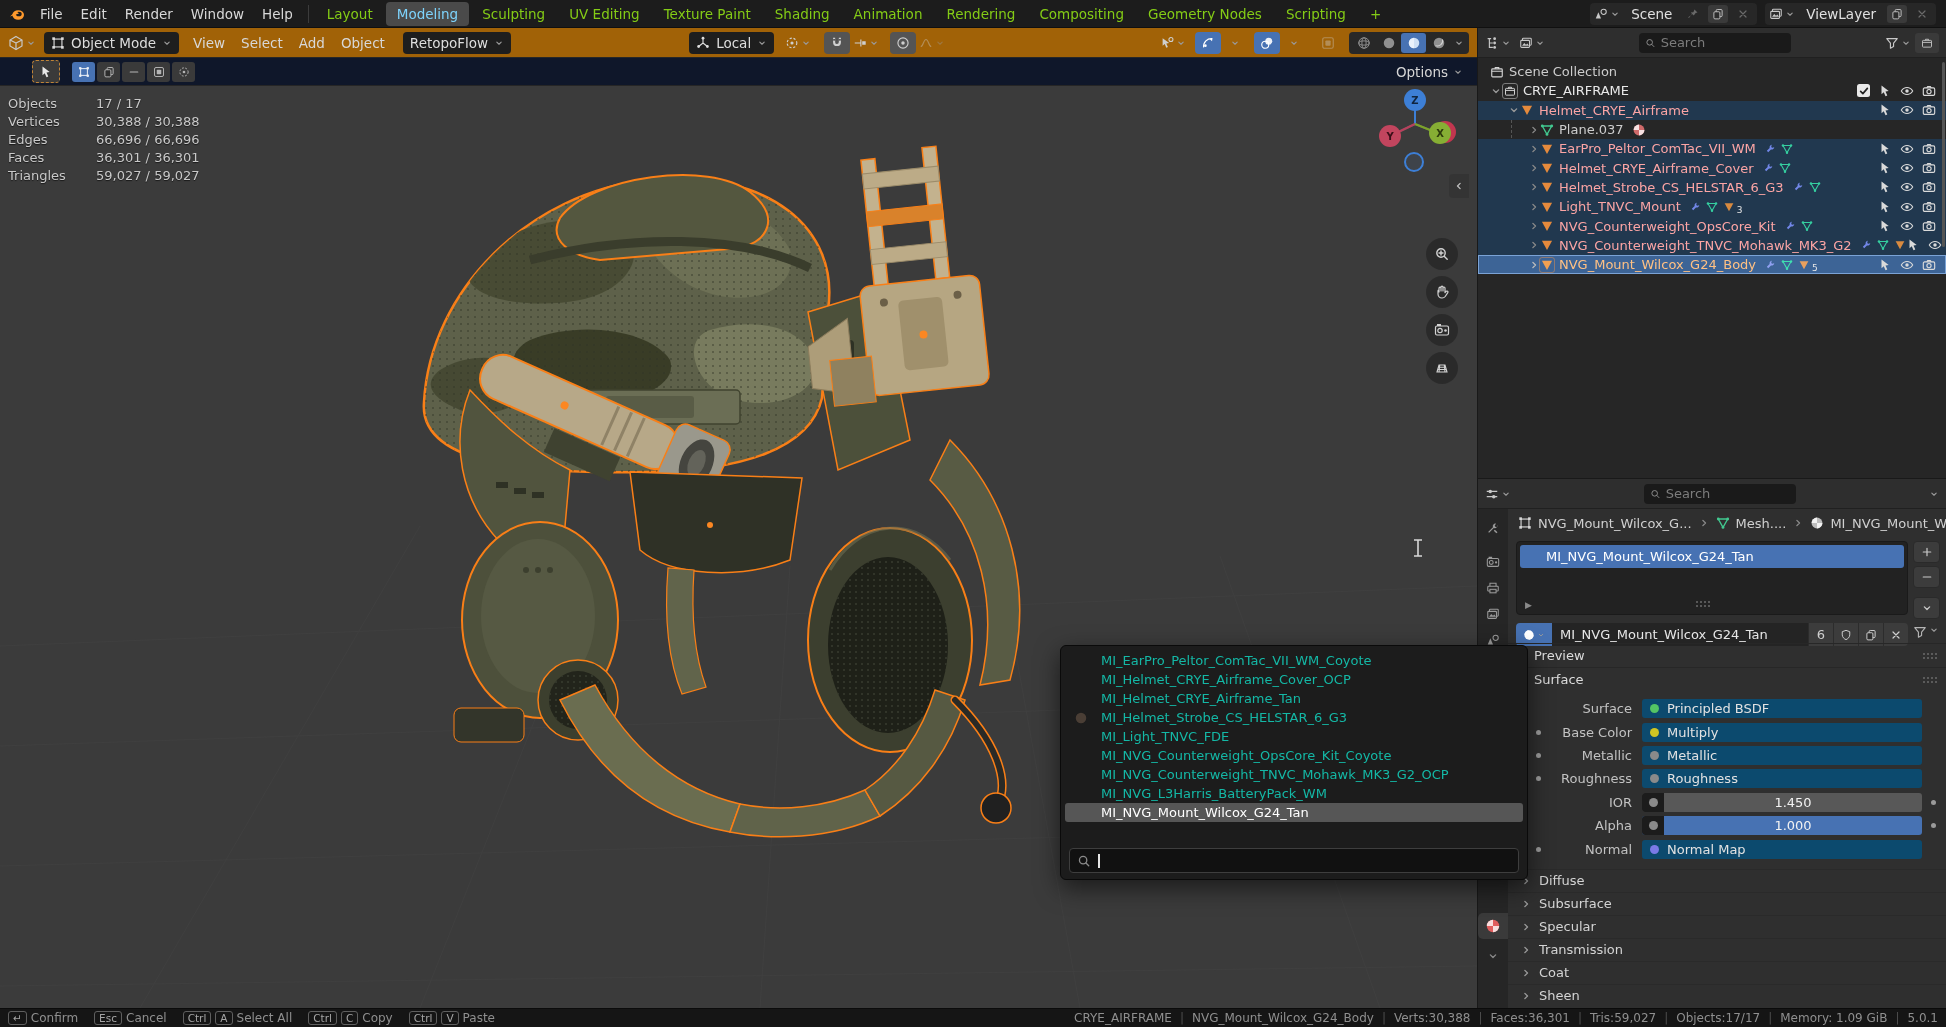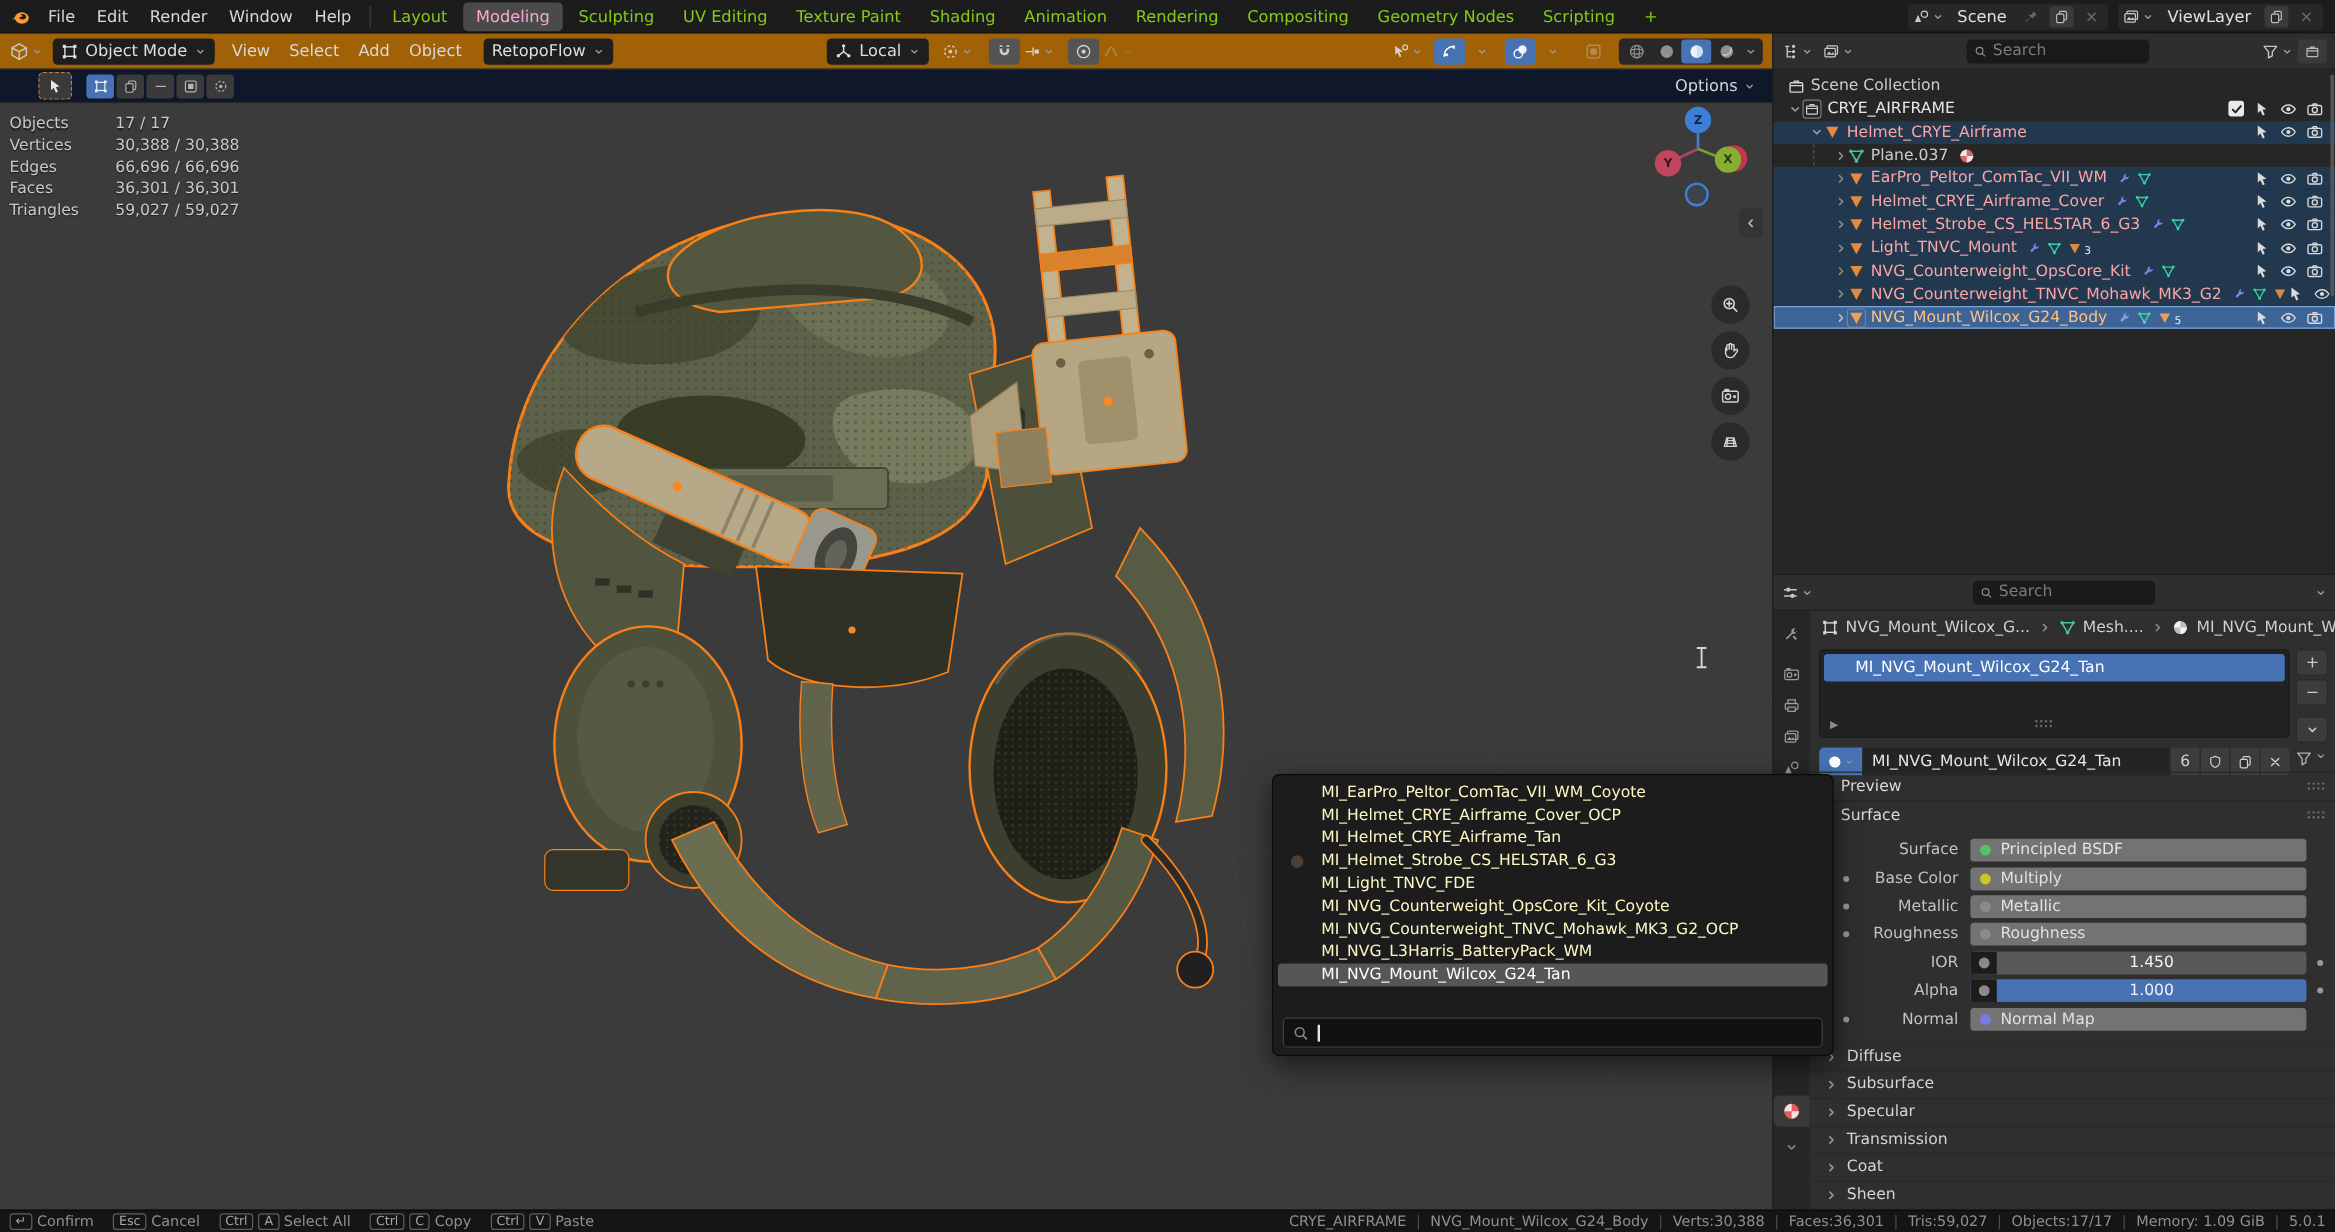--- a/index.html
+++ b/index.html
@@ -13,21 +13,21 @@
   .ic12 { width:12px; height:12px; display:block; }
   .ic16 { width:16px; height:16px; display:block; }
   .chev { width:10px; height:10px; display:block; color:#9a9a9a; }
 
   
   #topbar { left:0; top:0; width:1946px; height:28px; background:#1c1c1c; display:flex;
             align-items:center; border-bottom:1px solid #101010; }
   .tmenu { padding:0 9px; height:28px; display:flex; align-items:center; color:#d8d8d8; }
   .wtab { padding:0 11px; height:24px; margin:0 1px; display:flex; align-items:center;
           border-radius:4px; color:#84cc16; }
-  .wtab.active { background:#4a4a4a; color:#f9a8d4; }
+  .wtab.active { background:#4a4a4a; color:#7dd3fc; }
   .vsep { width:1px; height:18px; background:#3c3c3c; margin:0 6px; }
   .idwidget { background:#272727; border-radius:4px; height:22px; display:flex; align-items:center;
               padding:0 4px; gap:5px; margin-right:8px; }
   .idwidget .lbl { color:#e0e0e0; padding:0 6px; }
   .minibtn { width:20px; height:18px; display:flex; align-items:center; justify-content:center;
              color:#bdbdbd; background:#3a3a3a; border-radius:3px; }
   .minibtn.ghost { background:transparent; color:#6a6a6a; }
 
   
   #vpheader { left:0; top:28px; width:1477px; height:30px; background:#a16207; display:flex;
@@ -61,21 +61,21 @@
   #stats .srow { display:flex; height:18px; align-items:center; }
   #stats .slab { width:88px; }
   
   .axisball { position:absolute; width:22px; height:22px; border-radius:50%; display:flex;
               align-items:center; justify-content:center; font-size:10px; font-weight:bold; color:#222; }
   .navbtn { position:absolute; width:32px; height:32px; border-radius:50%; background:rgba(40,40,40,.85);
             display:flex; align-items:center; justify-content:center; color:#d2d2d2; }
   
   #popup { left:1060px; top:645px; width:468px; background:#1c1c1c; border:1px solid #0a0a0a;
            border-radius:6px; box-shadow:0 8px 24px rgba(0,0,0,.55); padding:5px 4px 6px 4px; z-index:40; }
-  .pitem { height:19px; display:flex; align-items:center; padding-left:36px; color:#fef9c3;
+  .pitem { height:19px; display:flex; align-items:center; padding-left:36px; color:#14b8a6;
            font-size:13px; border-radius:3px; position:relative; }
   .pitem.hl { background:#565656; color:#fff; }
   .pitem .mball { position:absolute; left:9px; top:2.5px; }
   #popsearch { margin:26px 4px 0 4px; height:25px; background:#111; border:1px solid #3e3e3e;
                border-radius:4px; display:flex; align-items:center; padding:0 7px; gap:7px; color:#8a8a8a; }
   .caret { width:1.5px; height:14px; background:#e6e6e6; }
 
   
   #outliner { left:1477px; top:28px; width:469px; height:450px; background:#262626;
               border-left:1px solid #191919; }
@@ -118,21 +118,21 @@
                    align-items:center; justify-content:center; gap:2px; color:#fff; }
   .dbrow .nm { flex:1; height:23px; background:#242424; display:flex; align-items:center;
                padding:0 8px; color:#e6e6e6; }
   .dbrow .bb { width:25px; height:23px; background:#3c3c3c; display:flex; align-items:center;
                justify-content:center; color:#cfcfcf; border-left:1px solid #2c2c2c; }
   .phead { height:24px; display:flex; align-items:center; gap:6px; padding:0 8px; color:#dcdcdc;
            border-top:1px solid #272727; }
   .phead .grip { margin-left:auto; color:#6b6b6b; }
   .prow { height:23.4px; display:flex; align-items:center; position:relative; padding-right:24px; }
   .plabel { width:134px; text-align:right; padding-right:10px; color:#c2c2c2; flex:none; }
-  .pfield { flex:1; height:19px; background:#737373; border-radius:3px; display:flex;
+  .pfield { flex:1; height:19px; background:#0c4a6e; border-radius:3px; display:flex;
             align-items:center; padding:0 8px; gap:8px; color:#e2e2e2; }
   .dot { width:9px; height:9px; border-radius:50%; flex:none; }
   .lsock { position:absolute; left:28px; width:5px; height:5px; border-radius:50%; background:#9a9a9a; }
   .rsock { position:absolute; right:10px; width:5px; height:5px; border-radius:50%; background:#9a9a9a; }
   .slider { flex:1; height:19px; border-radius:3px; display:flex; align-items:center; overflow:hidden; }
   .slider .sockcell { width:22px; height:19px; background:#1c1c1c; display:flex; align-items:center;
                       justify-content:center; flex:none; }
   .slider .val { flex:1; display:flex; align-items:center; justify-content:center; color:#f2f2f2; height:23px; }
   .collrow { height:23px; display:flex; align-items:center; gap:7px; padding-left:12px; color:#d4d4d4;
              border-top:1px solid #2a2a2a; }

